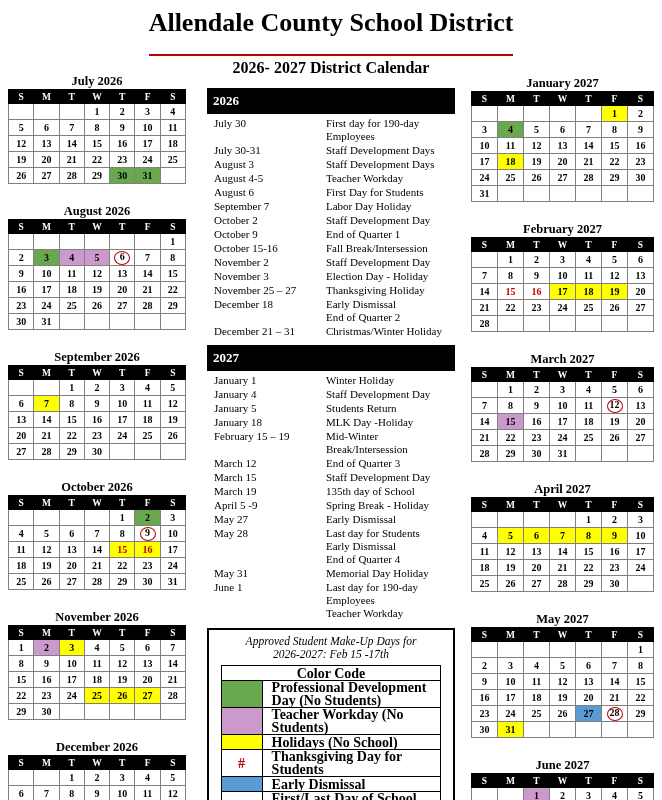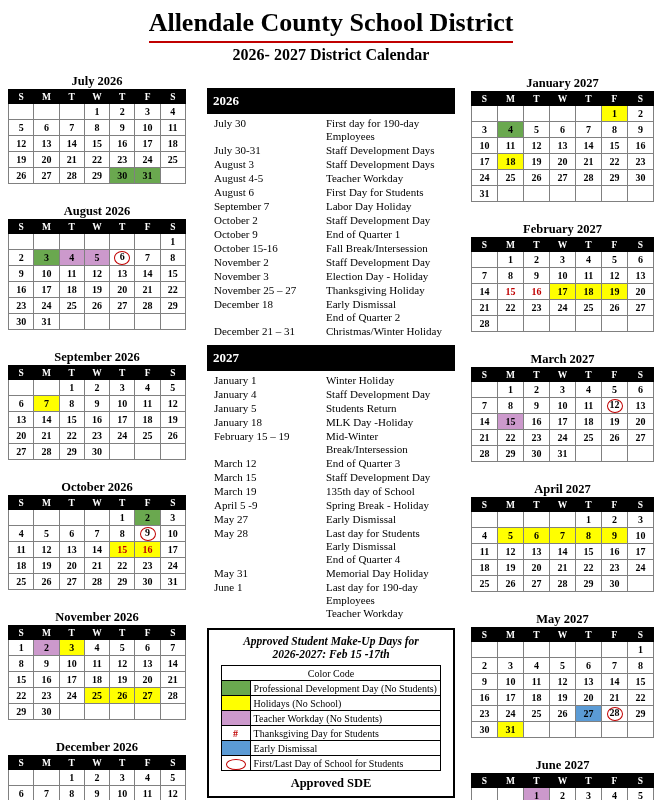--- a/index.html
+++ b/index.html
@@ -1,21 +1,21 @@
 <!DOCTYPE html>
 <html style="--green: #6aa84f; --pink: #cc99cc; --yellow: #ffff00; --blue: #5b9bd5; --gray: #d9d9d9; --red: #c00000; --bar_bg: #000000; --bar_fg: #ffffff;"><head>
 <meta charset="utf-8">
 <style>
   html,body{margin:0;padding:0;background:#fff;}
   #page{position:relative;width:662px;height:800px;background:#fff;overflow:hidden;
         font-family:"Liberation Serif", serif;color:#000;}
   
   .header{position:absolute;top:8px;left:0;right:0;text-align:center;}
   .doc-title{font-size:26px;font-weight:bold;line-height:30px;}
-  .title-underline{display:inline-block;border-bottom:2.5px solid var(--red);padding-bottom:3px;}
+  .title-underline{display:inline-block;border-bottom:2.5px solid var(--red);padding-bottom:16px;}
   .subtitle{font-size:16px;font-weight:bold;margin-top:3px;}
   
   .col{position:absolute;}
   .col-left{left:8px;top:74px;width:178px;}
   .col-mid{left:207px;top:88px;width:248px;}
   .col-right{left:471px;top:76px;width:183px;}
   
   .month{margin-bottom:20px;}
   .month-title{text-align:center;font-weight:bold;font-size:12.5px;line-height:15px;}
   table.cal{border-collapse:collapse;width:100%;table-layout:fixed;}
@@ -34,23 +34,23 @@
   
   .year-bar{background:var(--bar_bg);color:var(--bar_fg);font-weight:bold;font-size:13px;
             padding:5px 6px;margin-bottom:3px;}
   .year-bar + .event-row{margin-top:1px;}
   .event-row{display:flex;font-size:11px;line-height:13px;margin-bottom:1px;padding-left:7px;}
   .event-date{width:112px;flex:none;}
   .event-desc{flex:1;}
   .gap{height:6px;}
   
   .legend-box{border:2px solid #000;padding:5px 7px;margin-top:8px;}
-  .makeup{text-align:center;font-weight:bold;font-style:italic;font-size:11.5px;line-height:13px;}
+  .makeup{text-align:center;font-weight:normal;font-style:italic;font-size:11.5px;line-height:13px;}
   .cc-table{border-collapse:collapse;width:96%;margin:4px auto 0 auto;}
-  .cc-table td{border:1px solid #000;font-size:10px;height:14px;padding:0 3px;line-height:13px;}
+  .cc-table td{border:1px solid #000;font-size:14px;height:14px;padding:0 9px;line-height:13px;font-weight:bold;}
   .cc-title-cell{text-align:center;}
   .swatch{width:22px;text-align:center;}
   .hash{color:var(--red);font-weight:bold;}
   .oval-swatch{display:inline-block;width:18px;height:9px;border:1.5px solid var(--red);
                border-radius:50%;vertical-align:middle;}
   .sde{text-align:center;font-weight:bold;font-size:12.5px;margin-top:5px;}
 </style>
 </head>
 <body>
 
@@ -637,26 +637,26 @@
       <table class="cc-table">
         <tbody id="legend-body">
             <tr>
               <td colspan="2" class="cc-title-cell">Color Code</td>
             </tr>
             <tr>
               <td class="swatch bg-green"></td>
               <td>Professional Development Day (No Students)</td>
             </tr>
             <tr>
+              <td class="swatch bg-pink"></td>
+              <td>Teacher Workday (No Students)</td>
+            </tr>
+            <tr>
               <td class="swatch bg-yellow"></td>
               <td>Holidays (No School)</td>
-            </tr>
-            <tr>
-              <td class="swatch bg-pink"></td>
-              <td>Teacher Workday (No Students)</td>
             </tr>
             <tr>
               <td class="swatch hash">#</td>
               <td>Thanksgiving Day for Students</td>
             </tr>
             <tr>
               <td class="swatch bg-blue"></td>
               <td>Early Dismissal</td>
             </tr>
             <tr>

